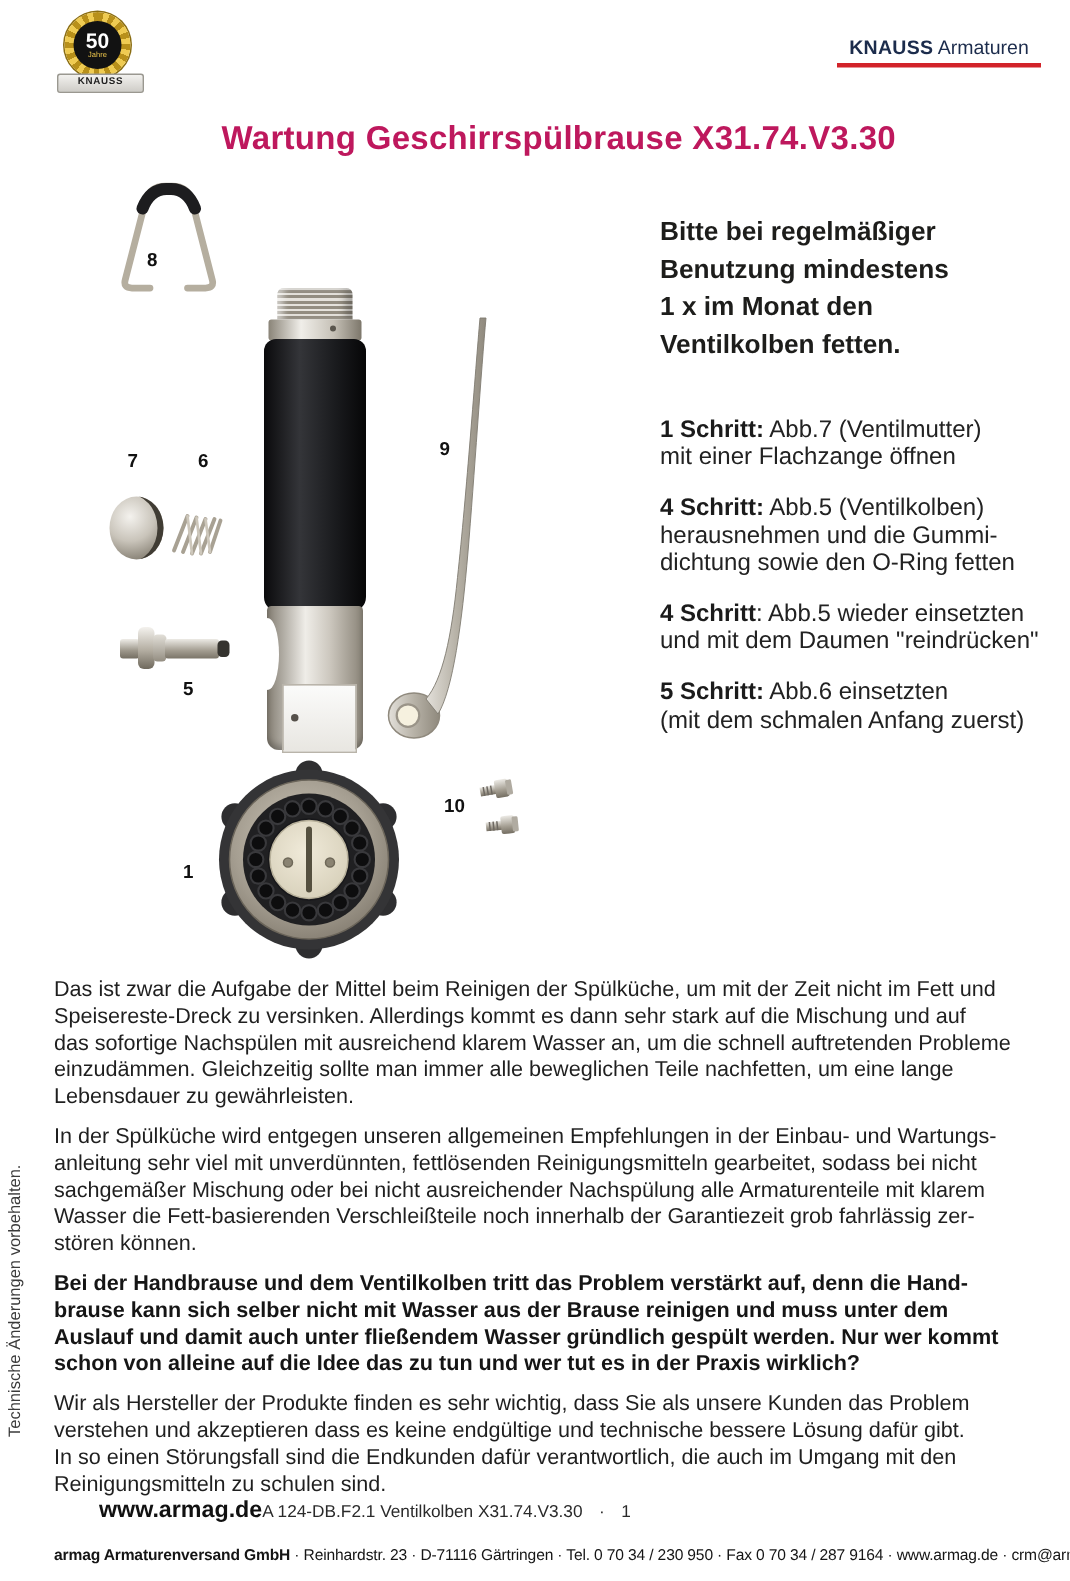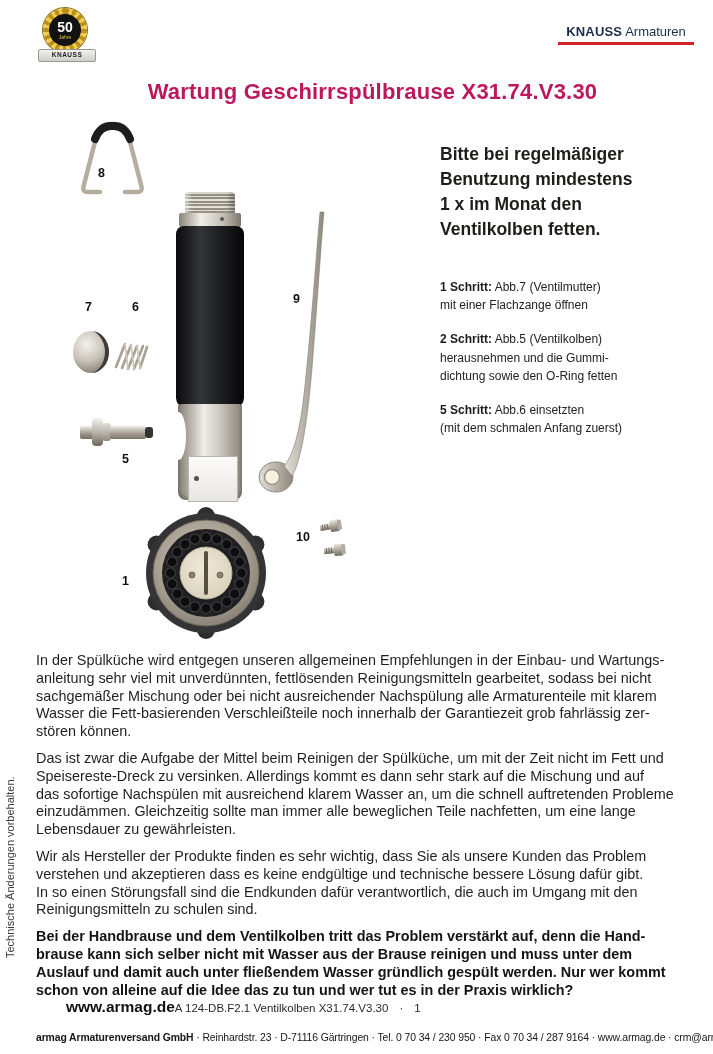--- a/index.html
+++ b/index.html
@@ -64,21 +64,21 @@
   .wire{fill:none;stroke:#b5ae9f;stroke-width:4.5;stroke-linecap:round;stroke-linejoin:round;}
   .sleeve{fill:none;stroke:#1d1d1f;stroke-width:8;stroke-linecap:round;}
   .spring-line{fill:none;stroke:#a8a193;stroke-width:2.6;stroke-linecap:round;}
   .spring-line2{fill:none;stroke:#cdc7bb;stroke-width:1.8;stroke-linecap:round;}
   .nozzle{fill:#0d0d0e;stroke:#39393c;stroke-width:1.4;}
   .bump{fill:#2e2e30;}
 
   
   .instructions{position:absolute;left:440px;top:142px;width:268px;}
   .instructions h2{margin:0 0 36px;font-size:17.5px;line-height:25px;white-space:pre-line;color:#1d1d1b;}
-  .step{margin:0 0 16px;font-size:12px;line-height:18.2px;white-space:pre-line;color:#222;}
+  .step{margin:0 0 16px;font-size:16px;line-height:18.2px;white-space:pre-line;color:#222;}
   .step strong{color:#1b1b1b;}
 
   
   .body-text{position:absolute;left:36px;top:652px;width:664px;}
   .body-par{margin:0 0 9px;font-size:14.4px;line-height:17.8px;white-space:pre-line;color:#1f1f1f;}
   .body-par.bold{font-weight:bold;color:#151515;}
 
   .side-note{position:absolute;left:4px;top:958px;transform:rotate(-90deg);transform-origin:0 0;
         font-size:11px;color:#3a3a3a;white-space:nowrap;}
 
@@ -240,47 +240,49 @@
   </div>
 
   <div class="instructions">
     <h2>Bitte bei regelmäßiger
 Benutzung mindestens
 1 x im Monat den
 Ventilkolben fetten.</h2>
     <div>
         <p class="step"><strong>1 Schritt:</strong><span> Abb.7 (Ventilmutter)
 mit einer Flachzange öffnen</span></p>
-        <p class="step"><strong>2 Schritt:</strong><span> Abb.5 (Ventilkolben)
+        <p class="step"><strong>4 Schritt:</strong><span> Abb.5 (Ventilkolben)
 herausnehmen und die Gummi-
 dichtung sowie den O-Ring fetten</span></p>
+        <p class="step"><strong>4 Schritt</strong><span>: Abb.5 wieder einsetzten
+und mit dem Daumen "reindrücken"</span></p>
         <p class="step"><strong>5 Schritt:</strong><span> Abb.6 einsetzten
 (mit dem schmalen Anfang zuerst)</span></p>
       </div>
   </div>
 
   <div class="body-text">
+      <p class="body-par">Das ist zwar die Aufgabe der Mittel beim Reinigen der Spülküche, um mit der Zeit nicht im Fett und
+Speisereste-Dreck zu versinken. Allerdings kommt es dann sehr stark auf die Mischung und auf
+das sofortige Nachspülen mit ausreichend klarem Wasser an, um die schnell auftretenden Probleme
+einzudämmen. Gleichzeitig sollte man immer alle beweglichen Teile nachfetten, um eine lange
+Lebensdauer zu gewährleisten.</p>
       <p class="body-par">In der Spülküche wird entgegen unseren allgemeinen Empfehlungen in der Einbau- und Wartungs-
 anleitung sehr viel mit unverdünnten, fettlösenden Reinigungsmitteln gearbeitet, sodass bei nicht
 sachgemäßer Mischung oder bei nicht ausreichender Nachspülung alle Armaturenteile mit klarem
 Wasser die Fett-basierenden Verschleißteile noch innerhalb der Garantiezeit grob fahrlässig zer-
 stören können.</p>
-      <p class="body-par">Das ist zwar die Aufgabe der Mittel beim Reinigen der Spülküche, um mit der Zeit nicht im Fett und
-Speisereste-Dreck zu versinken. Allerdings kommt es dann sehr stark auf die Mischung und auf
-das sofortige Nachspülen mit ausreichend klarem Wasser an, um die schnell auftretenden Probleme
-einzudämmen. Gleichzeitig sollte man immer alle beweglichen Teile nachfetten, um eine lange
-Lebensdauer zu gewährleisten.</p>
+      <p class="body-par bold">Bei der Handbrause und dem Ventilkolben tritt das Problem verstärkt auf, denn die Hand-
+brause kann sich selber nicht mit Wasser aus der Brause reinigen und muss unter dem
+Auslauf und damit auch unter fließendem Wasser gründlich gespült werden. Nur wer kommt
+schon von alleine auf die Idee das zu tun und wer tut es in der Praxis wirklich?</p>
       <p class="body-par">Wir als Hersteller der Produkte finden es sehr wichtig, dass Sie als unsere Kunden das Problem
 verstehen und akzeptieren dass es keine endgültige und technische bessere Lösung dafür gibt.
 In so einen Störungsfall sind die Endkunden dafür verantwortlich, die auch im Umgang mit den
 Reinigungsmitteln zu schulen sind.</p>
-      <p class="body-par bold">Bei der Handbrause und dem Ventilkolben tritt das Problem verstärkt auf, denn die Hand-
-brause kann sich selber nicht mit Wasser aus der Brause reinigen und muss unter dem
-Auslauf und damit auch unter fließendem Wasser gründlich gespült werden. Nur wer kommt
-schon von alleine auf die Idee das zu tun und wer tut es in der Praxis wirklich?</p>
     </div>
 
   <div class="side-note">Technische Änderungen vorbehalten.</div>
 
   <div class="footer-row">
     <span class="website">www.armag.de</span>
     <span class="doc-ref">
       <span>A 124-DB.F2.1 Ventilkolben X31.74.V3.30</span>
       <span>·</span>
       <span>1</span>

